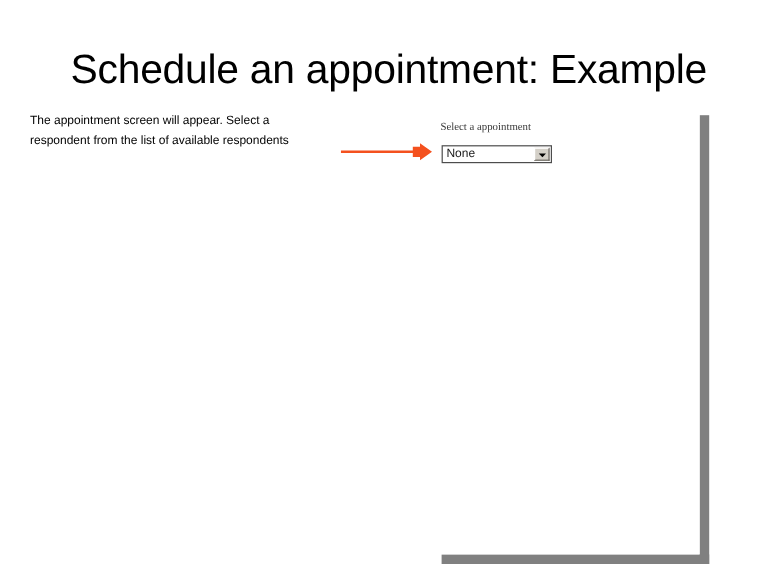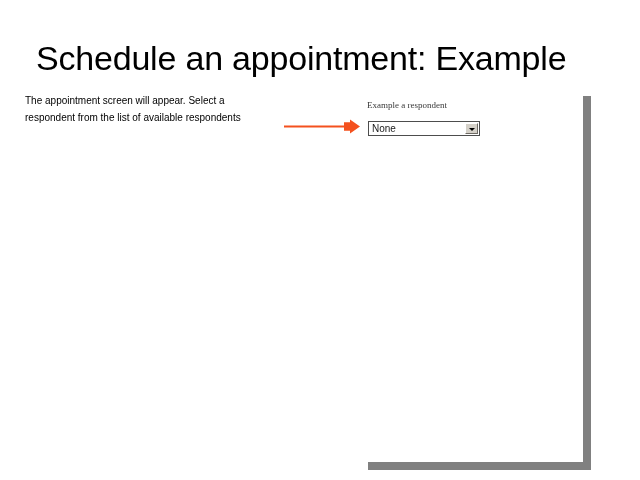--- a/index.html
+++ b/index.html
@@ -22,20 +22,21 @@
     position: absolute;
     left: 36px;
     top: 38px;
     width: 576px;
     font-size: 34px;
     line-height: 40px;
     font-weight: 400;
     color: #000000;
     letter-spacing: -0.2px;
     white-space: nowrap;
+    text-align: center;
   }
 
   
   #body-text {
     position: absolute;
     left: 25px;
     top: 93px;
     width: 225px;
     font-size: 10px;
     line-height: 16.5px;
@@ -76,21 +77,21 @@
     font-family: "Liberation Serif", serif;
     font-size: 9px;
     line-height: 11px;
     color: #3a3a3a;
     white-space: nowrap;
   }
   #respondent-select {
     position: absolute;
     left: 6px;
     top: 31px;
-    width: 112px;
+    width: 92px;
     height: 15px;
     box-sizing: border-box;
     border: 1px solid #4d4d4d;
     background: #ffffff;
   }
   #respondent-value {
     position: absolute;
     left: 3px;
     top: 1px;
     font-family: "Liberation Sans", sans-serif;
@@ -141,21 +142,21 @@
 
   <div id="slide-title">Schedule an appointment: Example</div>
 
   <div id="body-text">The appointment screen will appear. Select a respondent from the list of available respondents</div>
 
   <div id="screenshot-shadow-right"></div>
   <div id="screenshot-shadow-bottom"></div>
 
   <div id="screenshot-panel">
 
-    <div id="respondent-label">Example a respondent</div>
+    <div id="respondent-label">Select a appointment</div>
 
     <div id="respondent-select">
       <span id="respondent-value">None</span>
       <span id="respondent-arrow-button">
         <span class="tri"></span>
       </span>
     </div>
 
   </div>
 

